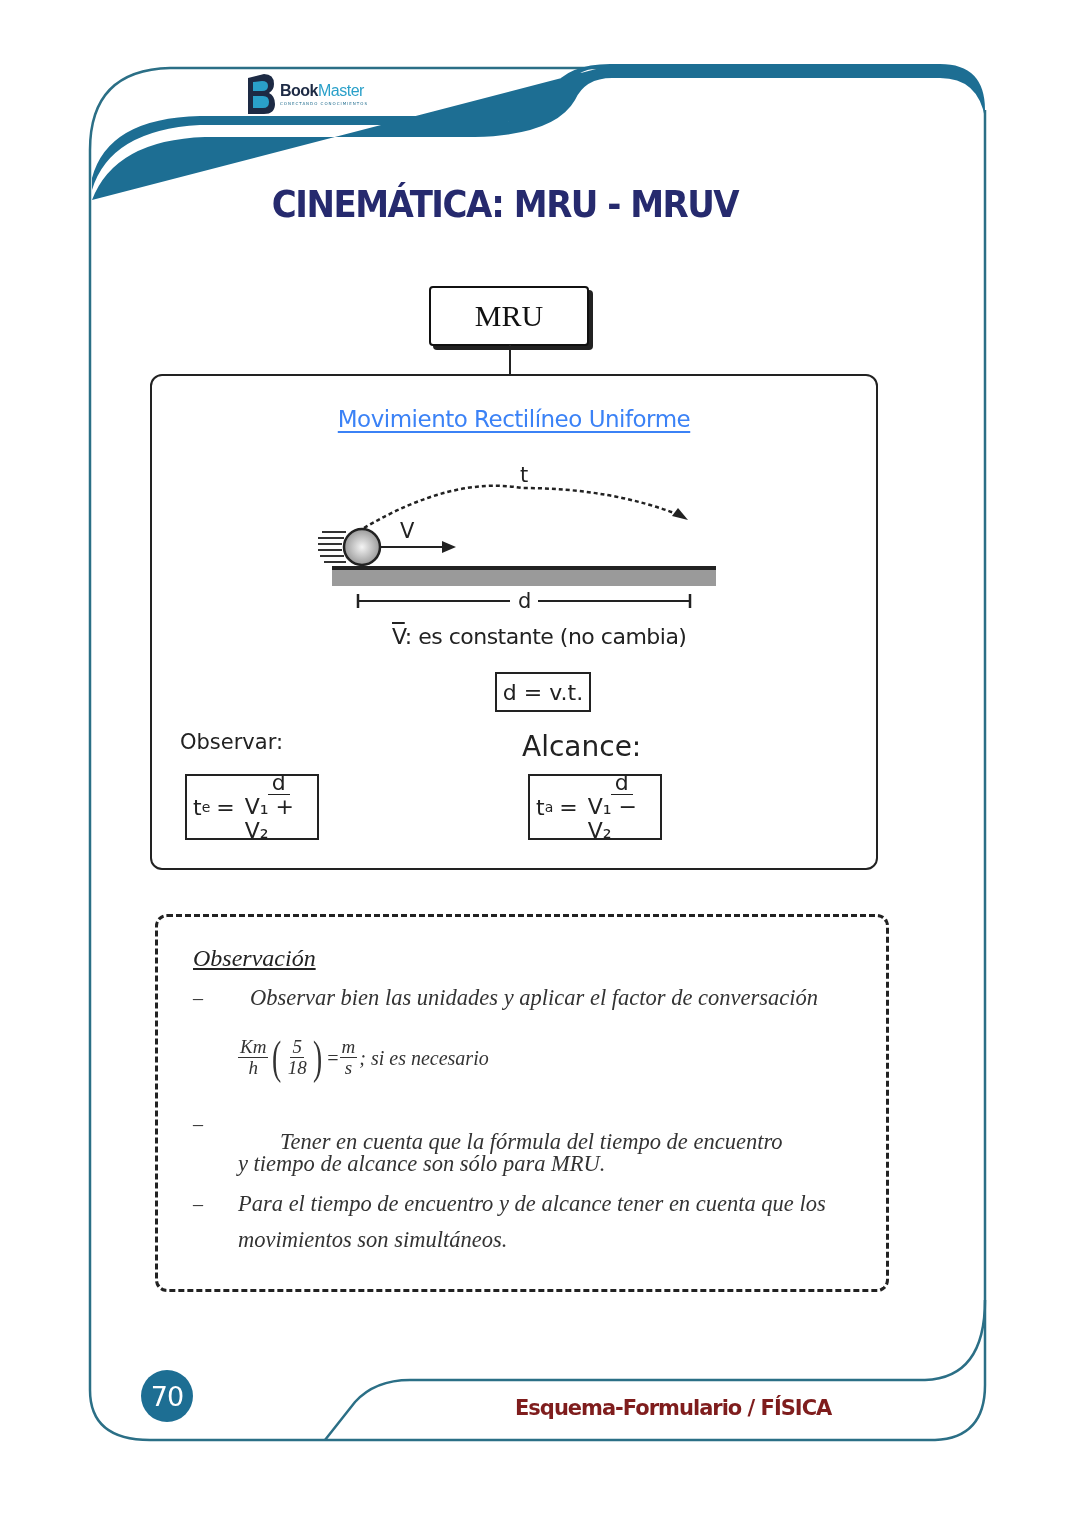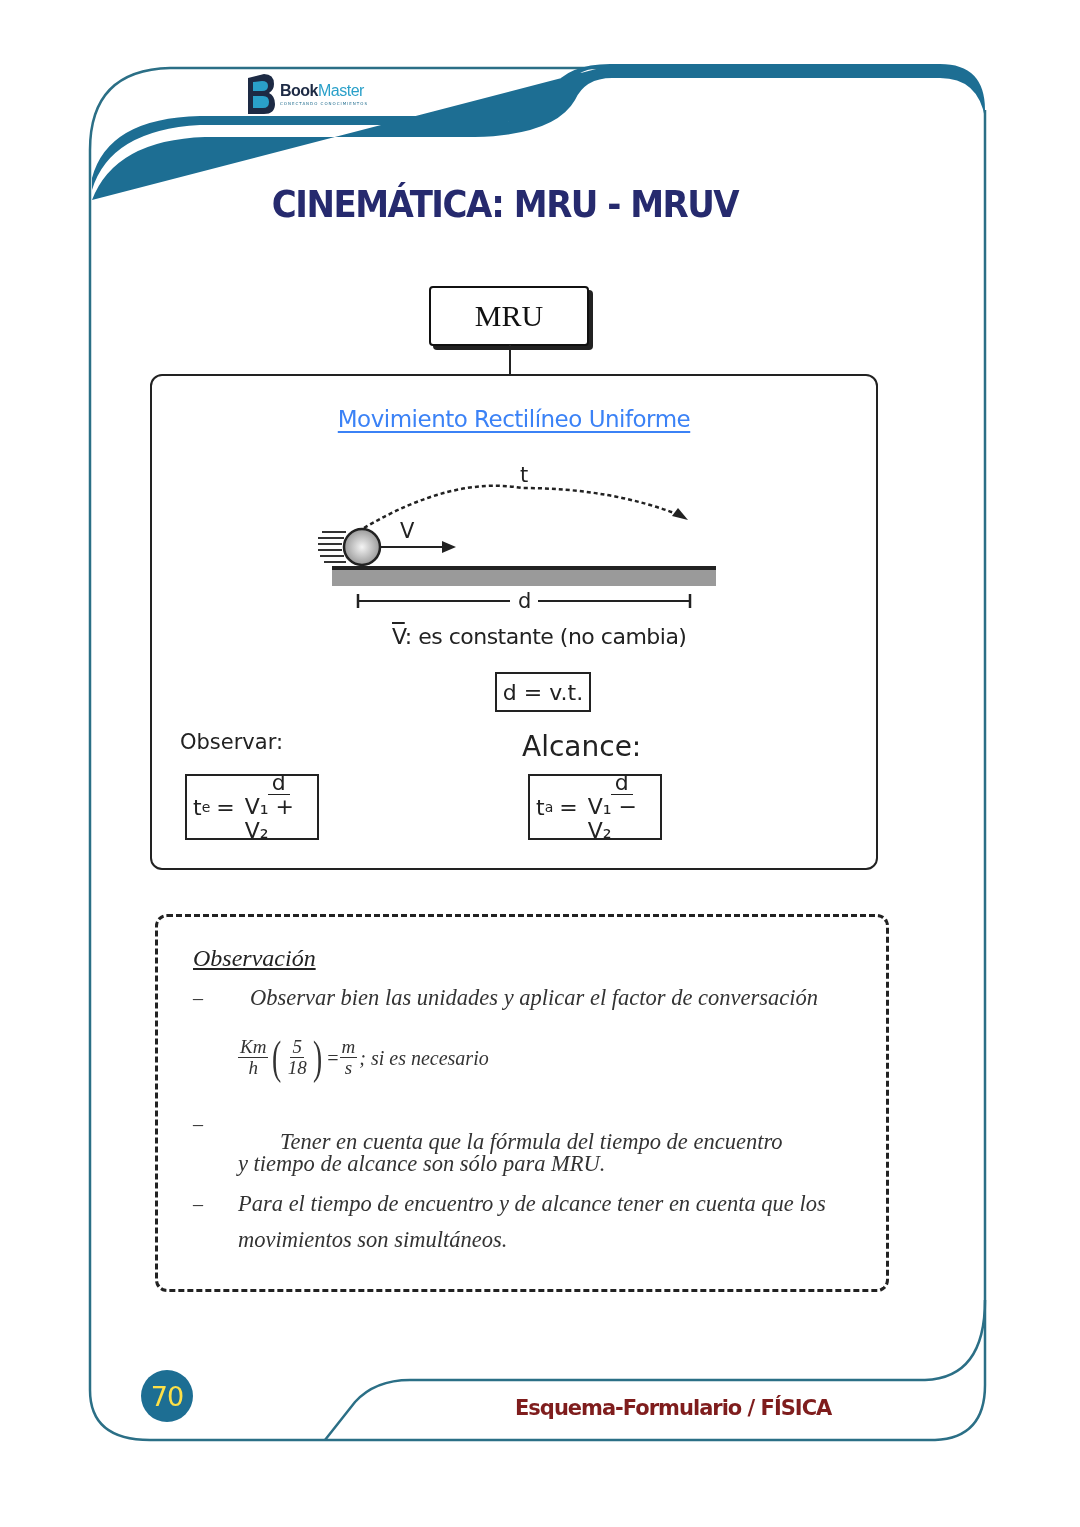--- a/index.html
+++ b/index.html
@@ -32,21 +32,21 @@
     sub { font-size:14px; }
     .obs-box { position:absolute; left:155px; top:914px; width:728px; height:372px; border:3px dashed #222; border-radius:12px; font-family:"Liberation Serif", serif; font-style:italic; color:#333; }
     .obs-title { position:absolute; left:35px; top:28px; font-size:24px; text-decoration:underline; color:#222; }
     .obs-line { position:absolute; font-size:22.5px; white-space:nowrap; }
     .dash { position:absolute; left:35px; font-style:normal; font-size:20px; }
     .obs-formula { position:absolute; left:80px; top:118px; display:flex; align-items:center; font-size:20px; }
     .sfrac { display:inline-flex; flex-direction:column; align-items:center; font-size:19px; }
     .sfrac .num { border-bottom:1.2px solid #333; padding:0 2px; line-height:1.05; }
     .sfrac .den { padding:0 2px; line-height:1.1; }
     .paren { font-size:46px; font-style:normal; font-weight:lighter; line-height:1; margin:0 1px; transform:scaleX(0.6); }
-    .page-num { position:absolute; left:141px; top:1370px; width:52px; height:52px; border-radius:50%; background:#1d6e93; color:#fde047; font-size:27px; display:flex; align-items:center; justify-content:center; letter-spacing:-1px; }
+    .page-num { position:absolute; left:141px; top:1370px; width:52px; height:52px; border-radius:50%; background:#1d6e93; color:#ffffff; font-size:27px; display:flex; align-items:center; justify-content:center; letter-spacing:-1px; }
     .footer-text { position:absolute; left:515px; top:1396px; font-size:21px; color:#7f1d1d; font-weight:bold; letter-spacing:-1px; }
   </style>
 </head>
 <body>
 
 <svg class="frame" viewBox="0 0 1080 1527" xmlns="http://www.w3.org/2000/svg">
 
   <path d="M90 1390 L90 150 Q90 70 170 68 L600 68" fill="none" stroke="#2b6f86" stroke-width="2.5"></path>
 
   <path d="M600 68 Q575 68 560 95 Q540 125 470 125 L200 125 Q110 130 92 190 L92 178 Q108 118 200 116 L465 116 Q530 116 552 88 Q568 64 610 64 L940 64 Q985 64 985 110 L985 118 Q978 78 940 78 L612 78 Q585 78 575 100 Q555 135 475 137 L205 137 Q115 140 92 200 Z" fill="#1d6e93"></path>

